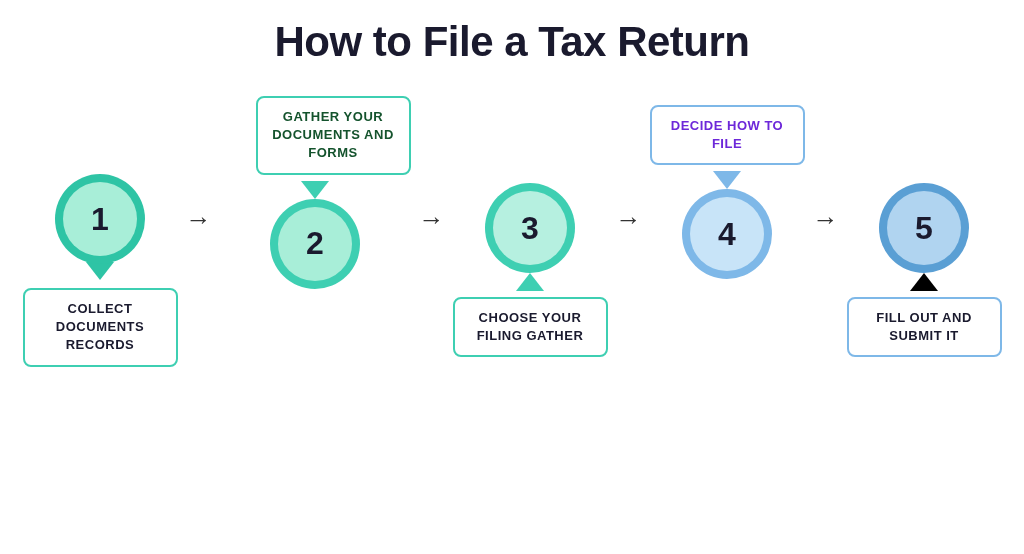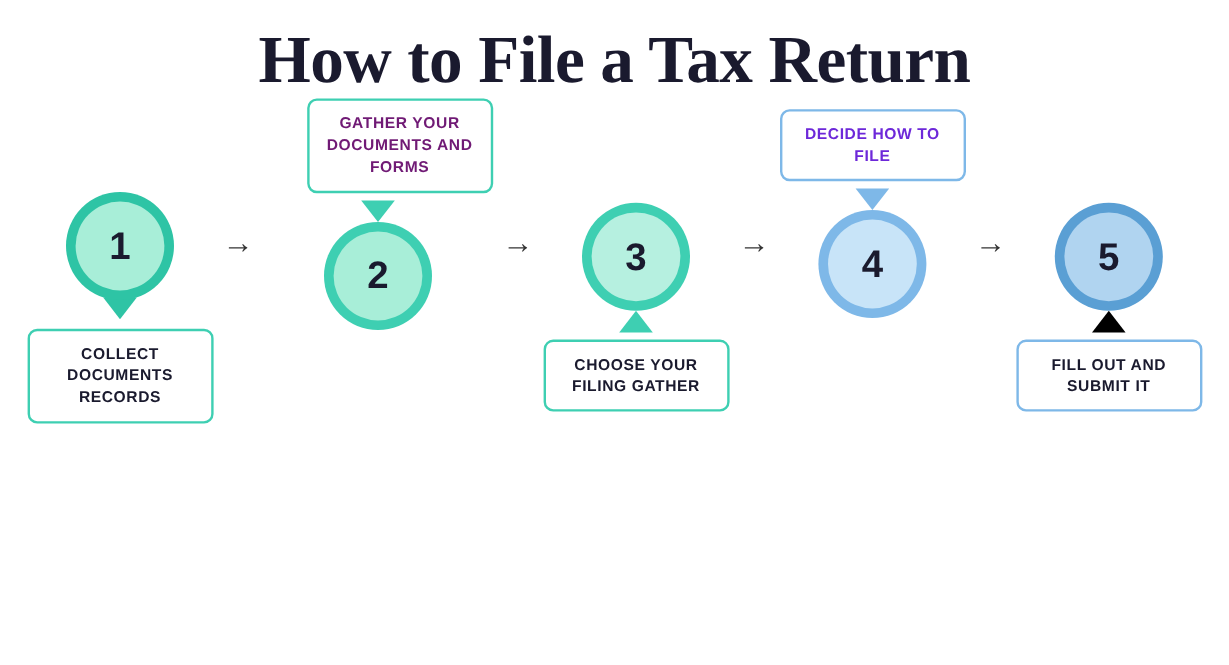--- a/index.html
+++ b/index.html
@@ -10,25 +10,25 @@
       height: 554px;
       overflow: hidden;
       display: flex;
       flex-direction: column;
       align-items: center;
       justify-content: flex-start;
       padding-top: 18px;
     }
 
     .main-title {
-      font-size: 56px;
+      font-size: 42px;
       font-weight: 900;
       color: #1a1a2e;
+      margin-bottom: 30px;
       letter-spacing: -0.5px;
-      font-family: Liberation Serif, serif;
     }
 
     .diagram-container {
       display: flex;
       align-items: center;
       justify-content: center;
       width: 100%;
       position: relative;
       padding: 0 30px;
     }
@@ -50,21 +50,21 @@
       font-size: 13px;
       letter-spacing: 0.5px;
       line-height: 1.4;
       width: 155px;
       margin-bottom: 8px;
       color: #1a1a2e;
     }
 
     .label-box-top.green {
       border-color: #3ecfb2;
-      color: #701a75;
+      color: #14532d;
       margin-left: 36px;
     }
 
     .label-box-top.blue {
       border-color: #7eb8e8;
       color: #6d28d9;
     }
 
     .label-spacer-top {
       height: 70px;

